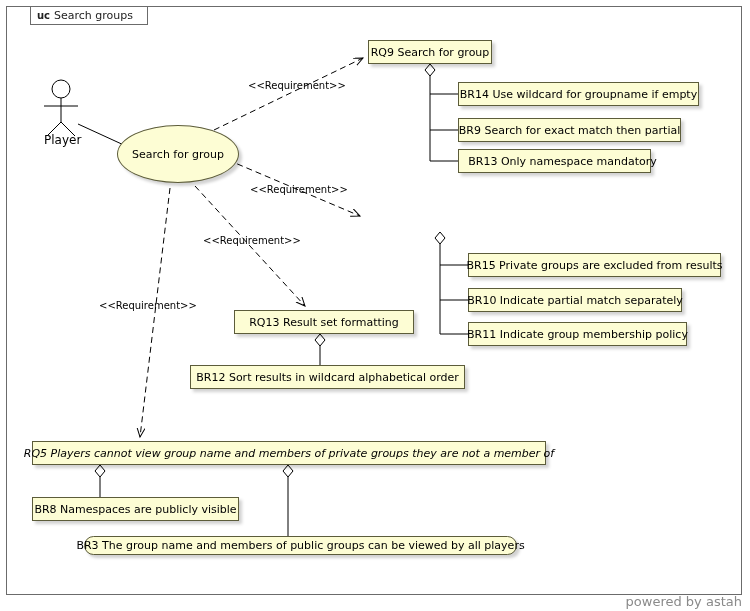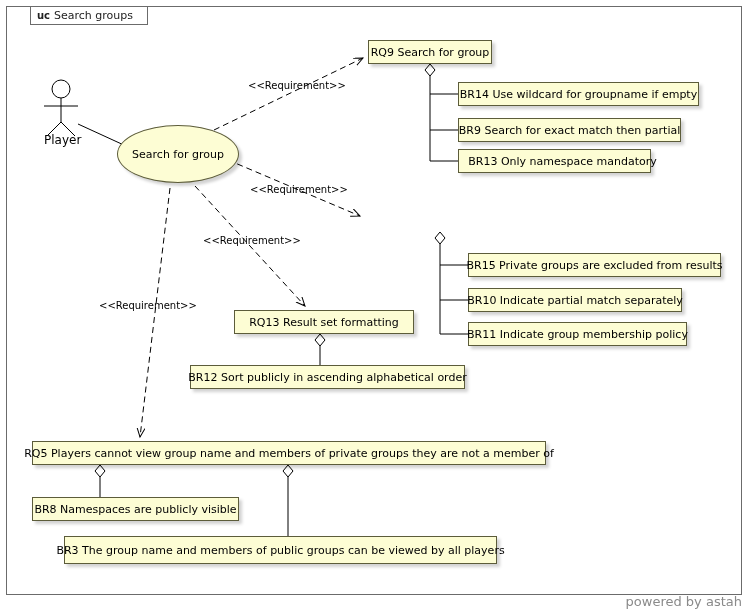--- a/index.html
+++ b/index.html
@@ -166,29 +166,29 @@
 
   <div class="ellipse" style="left:117px; top:125px; width:122px; height:58px;">Search for group</div>
 
   <div class="stereotype" style="left:248px; top:80px;">&lt;&lt;Requirement&gt;&gt;</div>
   <div class="stereotype" style="left:250px; top:184px;">&lt;&lt;Requirement&gt;&gt;</div>
   <div class="stereotype" style="left:203px; top:235px;">&lt;&lt;Requirement&gt;&gt;</div>
   <div class="stereotype" style="left:99px; top:300px;">&lt;&lt;Requirement&gt;&gt;</div>
 
   <div class="node" style="left:368px; top:40px; width:124px; height:24px;">RQ9 Search for group</div>
   <div class="node" style="left:234px; top:310px; width:180px; height:24px;">RQ13 Result set formatting</div>
-  <div class="node" style="left:32px; top:441px; width:514px; height:24px;">RQ5 Players cannot view group name and members of private groups they are not a member of</div>
+  <div class="node" style="left:32px; top:441px; width:514px; height:24px;font-style:italic;">RQ5 Players cannot view group name and members of private groups they are not a member of</div>
 
   <div class="node" style="left:458px; top:82px; width:241px; height:24px;">BR14 Use wildcard for groupname if empty</div>
   <div class="node" style="left:458px; top:118px; width:223px; height:24px;">BR9 Search for exact match then partial</div>
   <div class="node" style="left:458px; top:149px; width:193px; height:24px;padding-left:24px;">BR13 Only namespace mandatory</div>
   <div class="node" style="left:468px; top:253px; width:253px; height:24px;">BR15 Private groups are excluded from results</div>
   <div class="node" style="left:468px; top:288px; width:214px; height:24px;">BR10 Indicate partial match separately</div>
   <div class="node" style="left:468px; top:322px; width:219px; height:24px;">BR11 Indicate group membership policy</div>
-  <div class="node" style="left:190px; top:365px; width:275px; height:24px;">BR12 Sort publicly in ascending alphabetical order</div>
+  <div class="node" style="left:190px; top:365px; width:275px; height:24px;">BR12 Sort results in wildcard alphabetical order</div>
   <div class="node" style="left:32px; top:497px; width:207px; height:24px;">BR8 Namespaces are publicly visible</div>
-  <div class="node" style="left:64px; top:536px; width:433px; height:28px;">BR3 The group name and members of public groups can be viewed by all players</div>
+  <div class="node" style="left:84px; top:536px; width:433px; height:19px;border-radius:11px;">BR3 The group name and members of public groups can be viewed by all players</div>
 
   <div id="credit">
     <span>powered by astah</span>
   </div>
 
 </div>
 
 </body></html>

